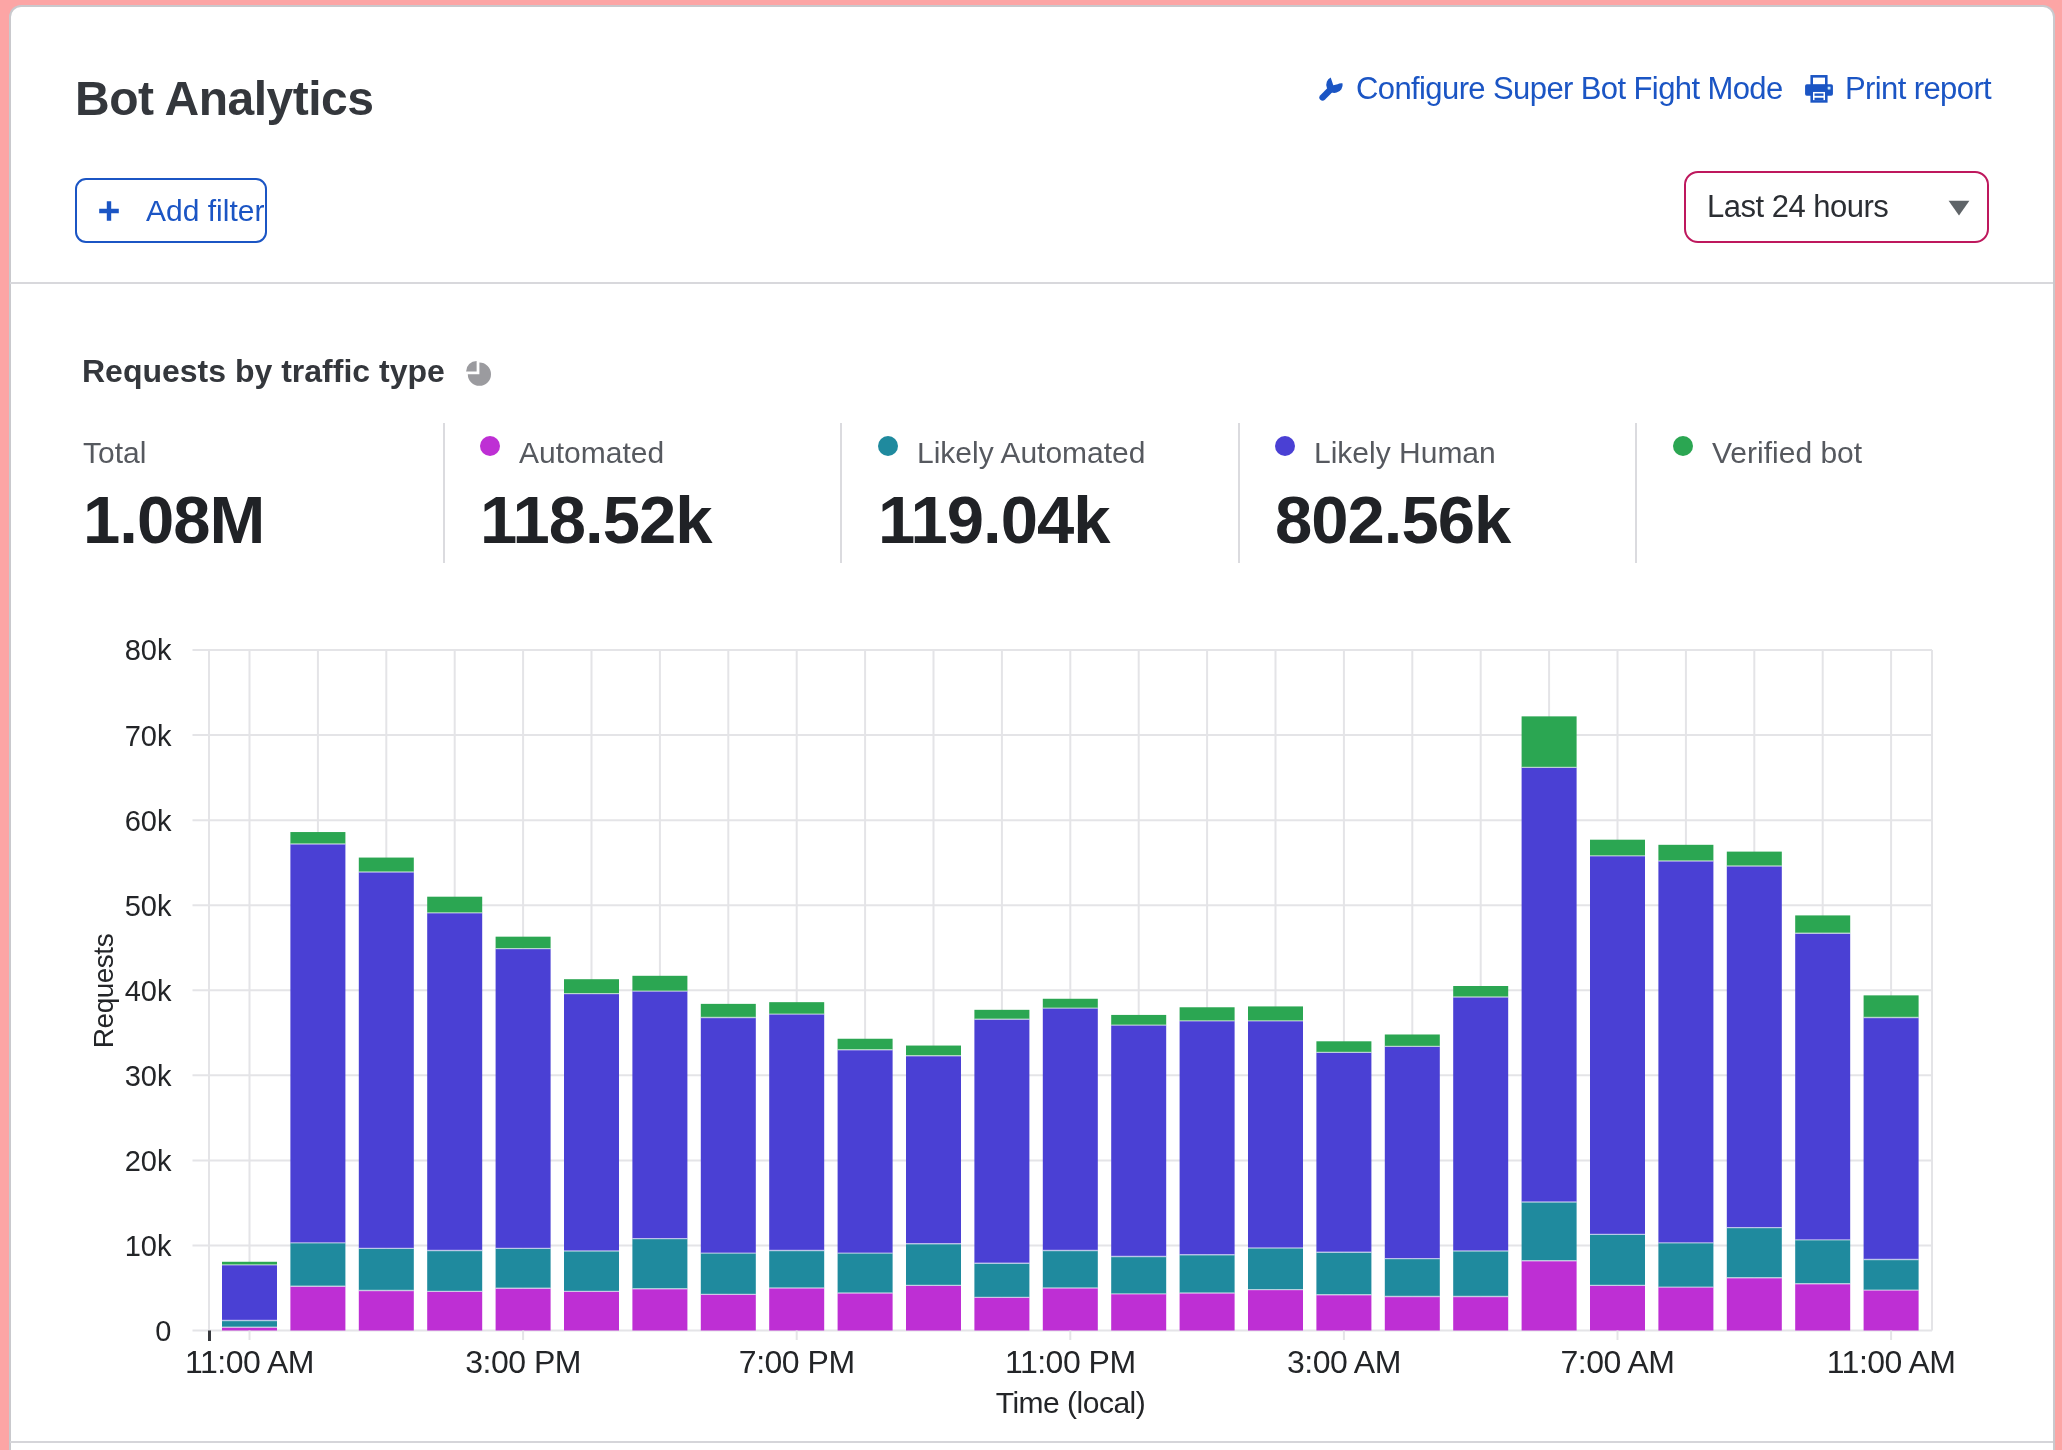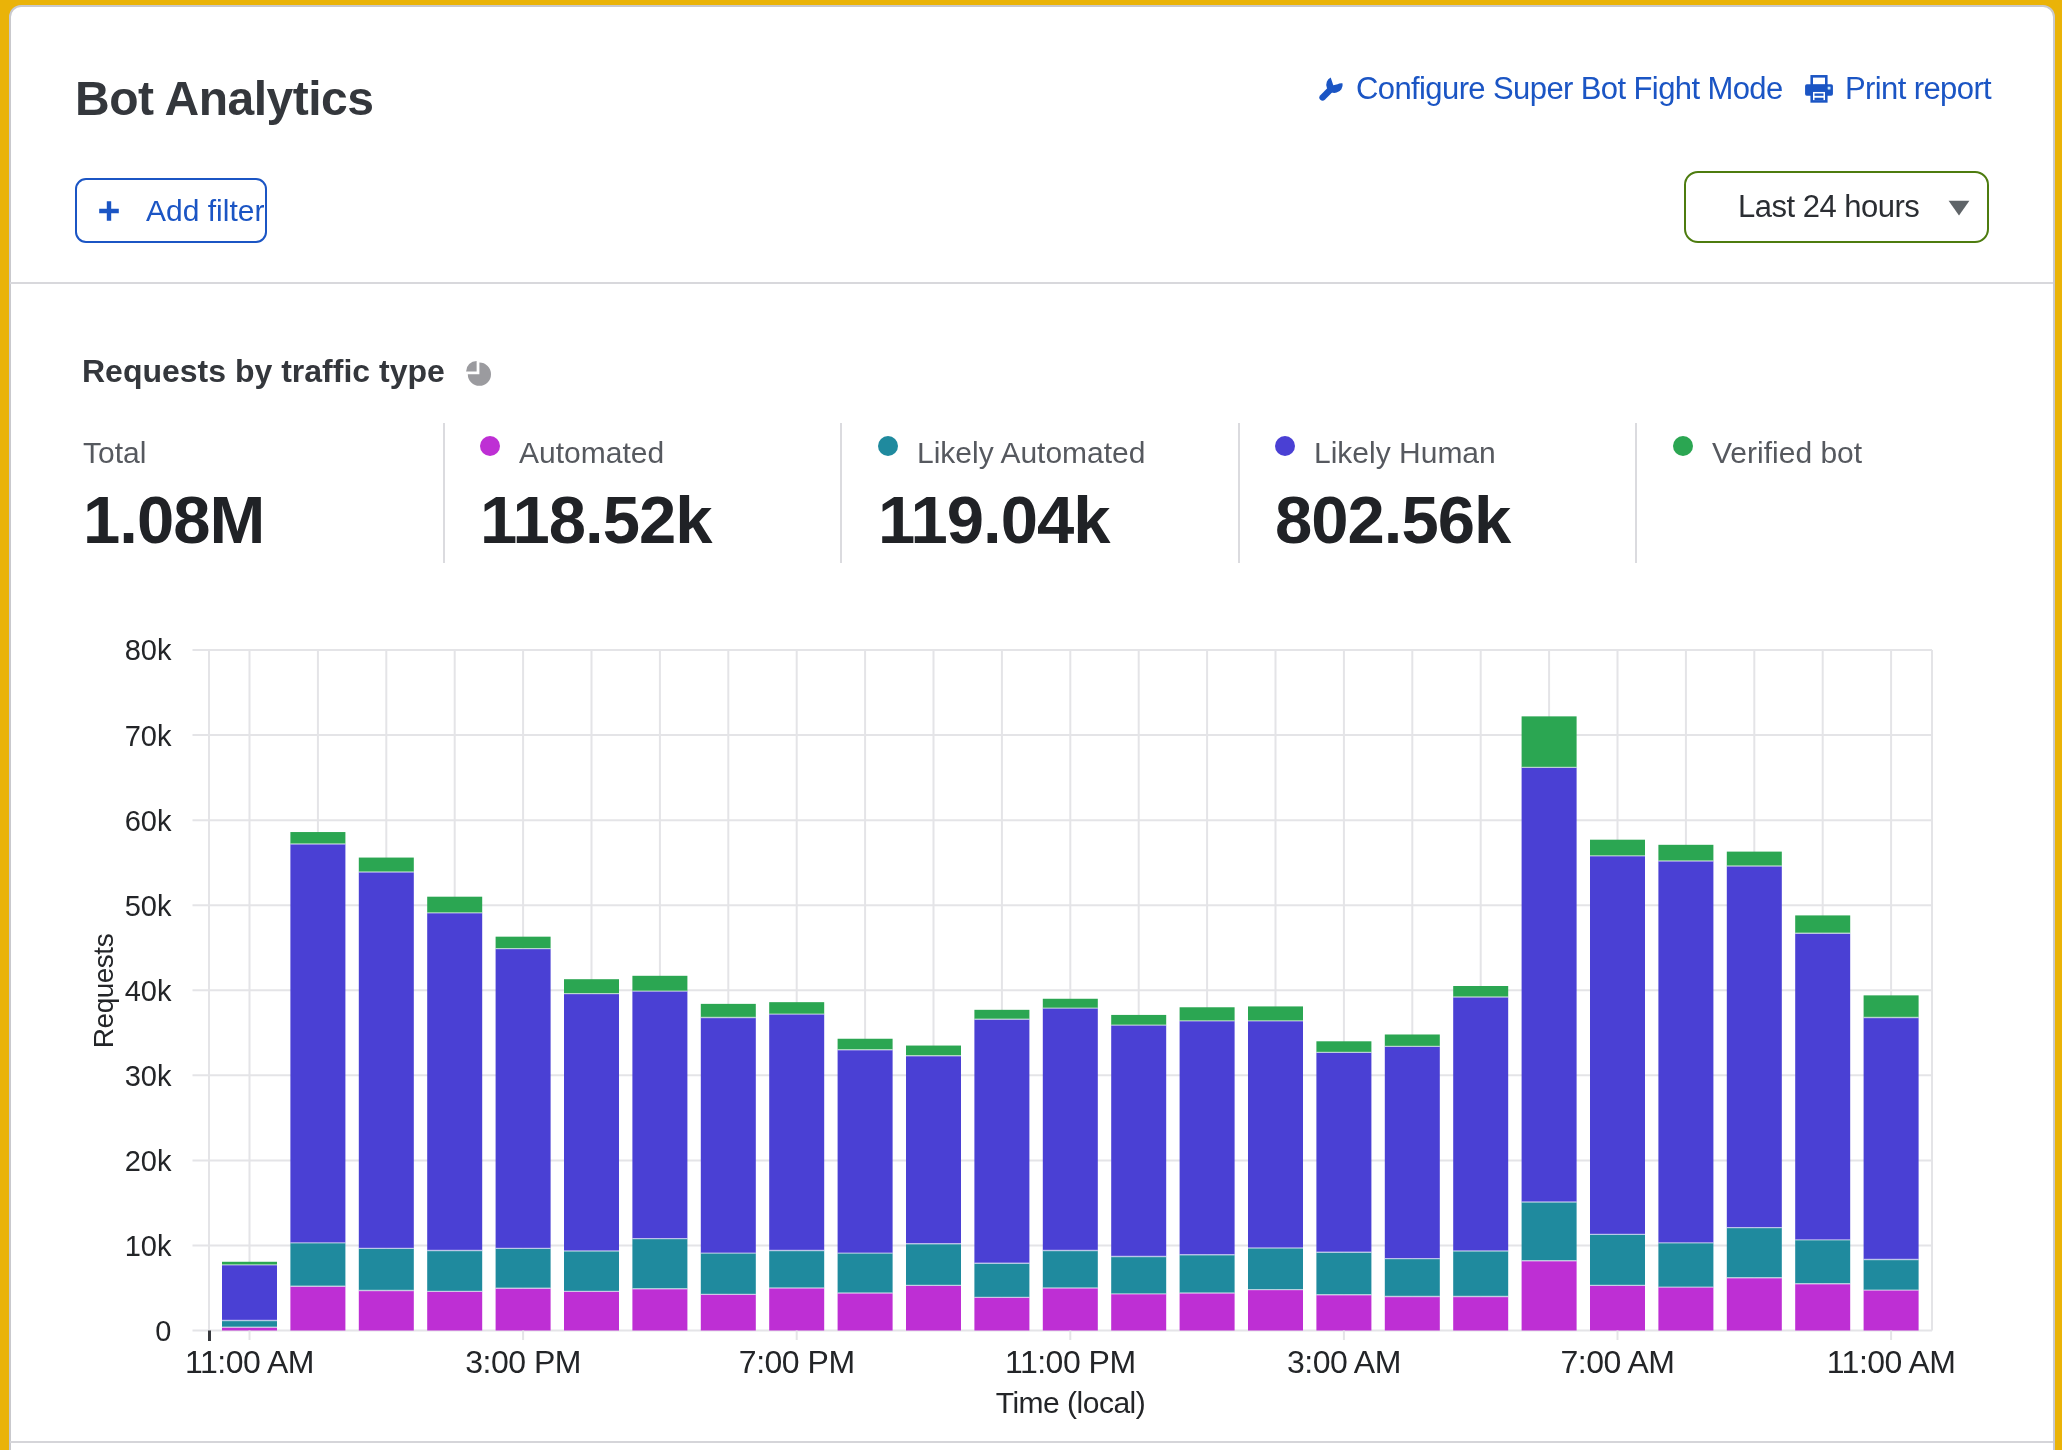--- a/index.html
+++ b/index.html
@@ -1,17 +1,17 @@
 <!DOCTYPE html>
 <html><head>
 <meta charset="utf-8">
 <style>
   * { margin:0; padding:0; box-sizing:border-box; }
   html,body { width:2062px; height:1450px; background:#fff; font-family:"Liberation Sans", sans-serif; }
-  .page { position:relative; width:2062px; height:1450px; background:#eab308; overflow:hidden; }
+  .page { position:relative; width:2062px; height:1450px; background:#fca5a5; overflow:hidden; }
   .card {
     position:absolute; left:9px; top:5px; width:2046px; height:1460px;
     border:2px solid #c9c9cd; border-radius:12px; background:#fff;
   }
   .page-title {
     position:absolute; left:75px; top:75px; font-size:48px; font-weight:700; color:#34373c;
     letter-spacing:-0.5px; line-height:1;
   }
   .header-link { position:absolute; top:69px; height:40px; display:flex; align-items:center; color:#1b55c4; font-size:31px; letter-spacing:-0.6px; cursor:pointer; text-decoration:none;justify-content:space-between; }
   .header-link .icon { display:inline-flex; }
@@ -19,22 +19,22 @@
   .link-print { left:1804px; }
   .link-label { white-space:nowrap; }
   .add-filter-btn {
     position:absolute; left:75px; top:178px; width:192px; height:65px;
     border:2.5px solid #1b55c4; border-radius:11px; background:#fff; color:#1b55c4;
     display:flex; align-items:center; justify-content:flex-start; gap:26px; padding-left:21px;
     font-size:30px; font-family:"Liberation Sans", sans-serif; cursor:pointer;
   }
   .time-select {
     position:absolute; left:1684px; top:171px; width:305px; height:72px;
-    border:2px solid #4d7c0f; border-radius:14px; background:#fff;
-    display:flex; align-items:center; cursor:pointer;padding-left:31px;
+    border:2px solid #be185d; border-radius:14px; background:#fff;
+    display:flex; align-items:center; cursor:pointer;
   }
   .time-select .value { margin-left:21px; font-size:31px; letter-spacing:-0.5px; color:#2b2e33; }
   .time-select .caret { position:absolute; right:17px; top:27px; }
   .header-divider { position:absolute; left:10px; top:282px; width:2043px; height:2px; background:#d8d8dc; }
   .section-heading { position:absolute; left:75px; top:355px; display:flex; align-items:center; gap:19px; }
   .section-heading h2 { font-size:32px; font-weight:700; color:#34373c; line-height:1.05;margin-left:7px; }
   .stats { position:absolute; left:0; top:0; }
   .stat-col { position:absolute; top:436px; width:340px; }
   .stat-head { display:flex; align-items:flex-start; gap:19px; height:30px; }
   .stat-dot { width:20px; height:20px; border-radius:50%; flex:none; }

